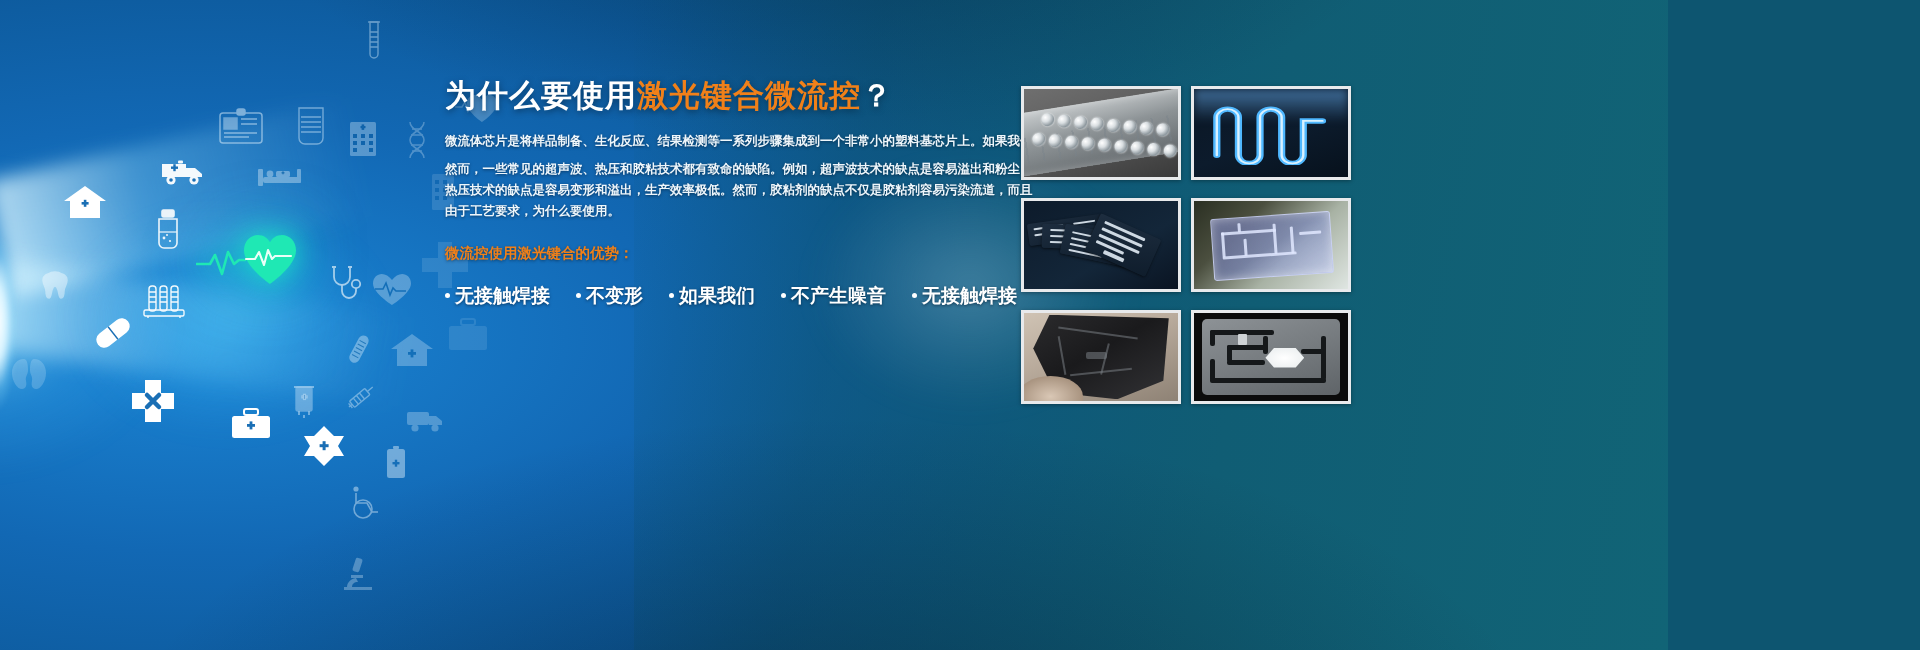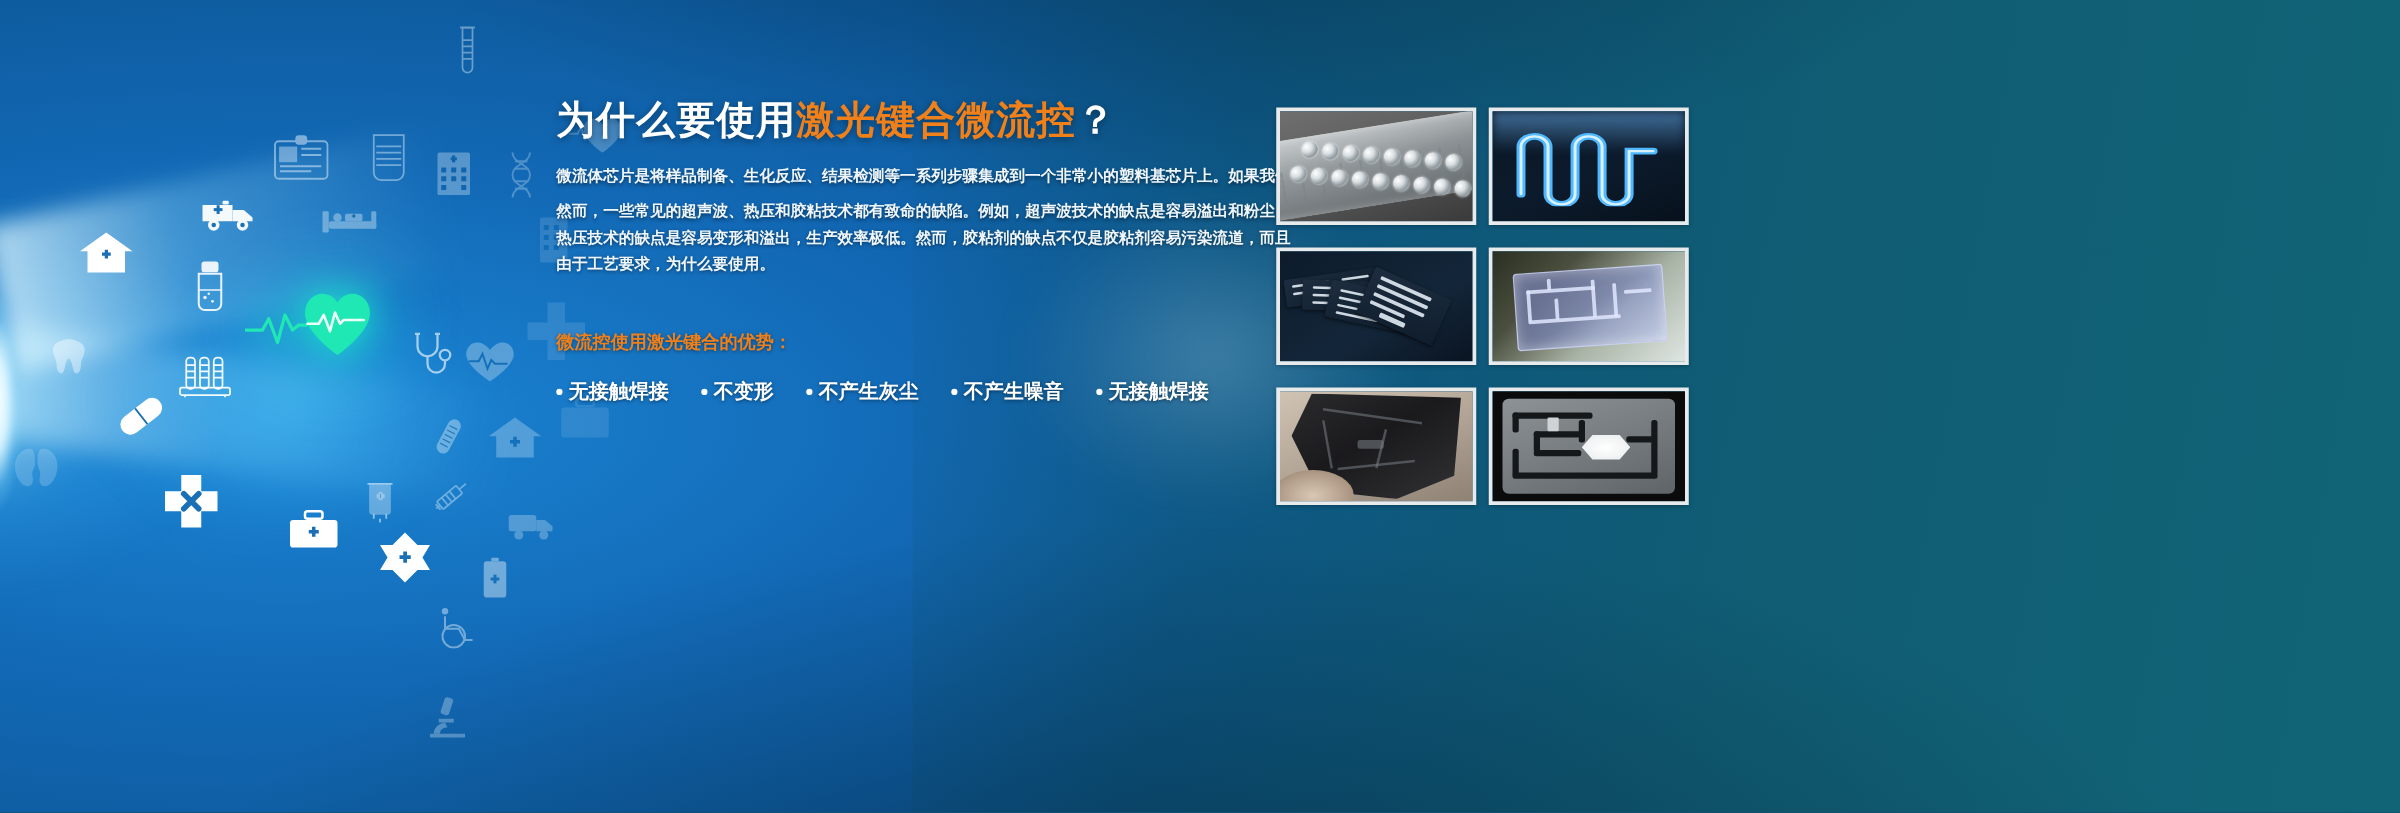--- a/index.html
+++ b/index.html
@@ -3,21 +3,21 @@
 <meta charset="utf-8">
 <style>
   * { margin:0; padding:0; box-sizing:border-box; }
   html, body { width:1920px; height:650px; overflow:hidden; }
   body {
     font-family:"Liberation Sans","DejaVu Sans",sans-serif;
     background:#0d5570;
   }
 
   
-  .stage { position:relative; width:1920px; height:650px; overflow:hidden; }
+  .stage { position:relative; width:1668px; height:650px; overflow:hidden; }
 
   
   .bg-base {
     position:absolute; inset:0;
     background:
       radial-gradient(130% 150% at 12% 52%, #1b86d6 0%, #1268b4 22%, #0d5a9c 38%, #0b5080 55%, #0b4a6c 72%, #0d4f66 88%, #12576b 100%);
   }
   .bg-right {
     position:absolute; top:0; right:0; width:62%; height:100%;
     background:linear-gradient(100deg, rgba(12,78,110,0) 0%, rgba(13,82,108,.55) 22%, #105d74 58%, #116476 100%);
@@ -91,33 +91,33 @@
   .body-text {
     margin-top:16px;
     font-size:12.5px; font-weight:bold;
     line-height:21px; color:#eef6fb;
     text-shadow:0 1px 3px rgba(0,20,40,.6);
   }
   .body-text p { margin:0; white-space:nowrap; }
   .body-text .gap { height:7px; }
 
   .subhead {
-    margin-top:42px;
+    margin-top:22px;
     font-size:14.5px; font-weight:bold; color:#f08019;
     text-shadow:0 1px 3px rgba(0,20,40,.55);
     white-space:nowrap;
   }
 
   .bullets {
     margin-top:20px; display:flex; align-items:center;
     white-space:nowrap;
   }
   .bullet {
     display:flex; align-items:center;
-    font-size:16px; font-weight:bold; color:#ffffff;
+    font-size:19px; font-weight:bold; color:#ffffff;
     text-shadow:0 1px 3px rgba(0,20,40,.6);
     margin-right:26px;
   }
   .bullet:last-child { margin-right:0; }
   .bullet .dot {
     width:5px; height:5px; border-radius:50%;
     background:#ffffff; margin-right:5px; flex:none;
   }
 
   
@@ -538,21 +538,21 @@
       <div class="bullet">
         <span class="dot"></span>
         <span>无接触焊接</span>
       </div>
       <div class="bullet">
         <span class="dot"></span>
         <span>不变形</span>
       </div>
       <div class="bullet">
         <span class="dot"></span>
-        <span>不产生灰尘</span>
+        <span>如果我们</span>
       </div>
       <div class="bullet">
         <span class="dot"></span>
         <span>不产生噪音</span>
       </div>
       <div class="bullet">
         <span class="dot"></span>
         <span>无接触焊接</span>
       </div>
     </div>

